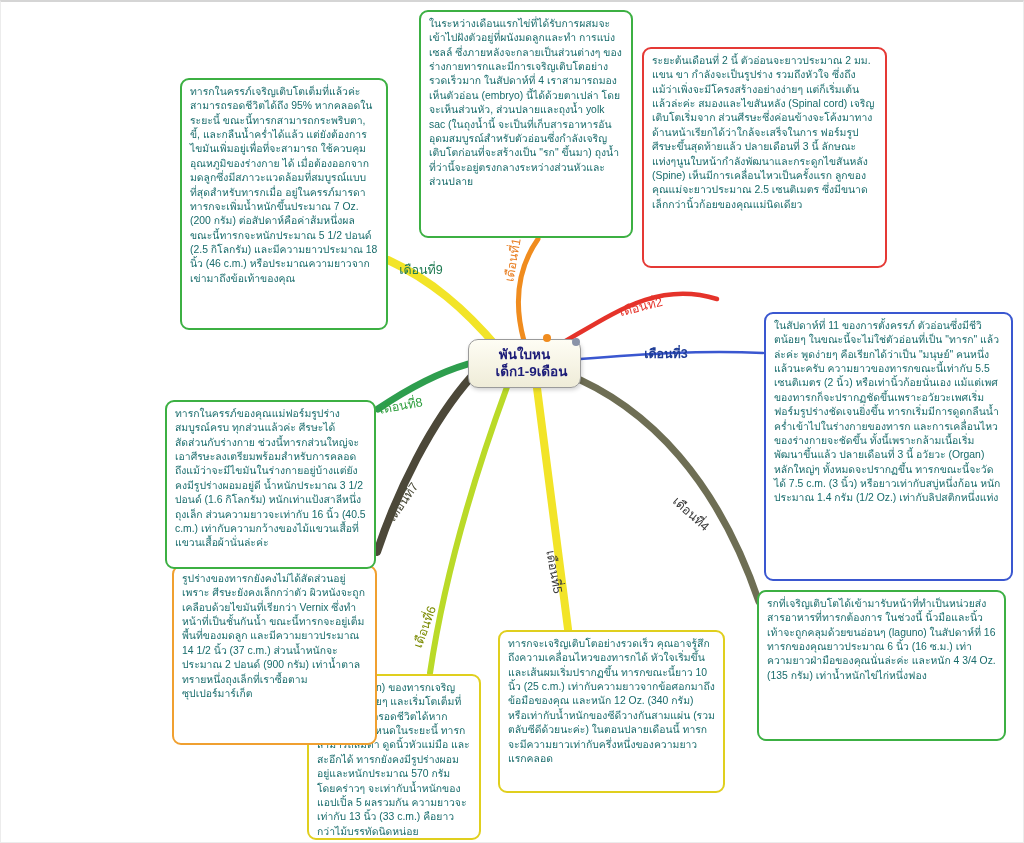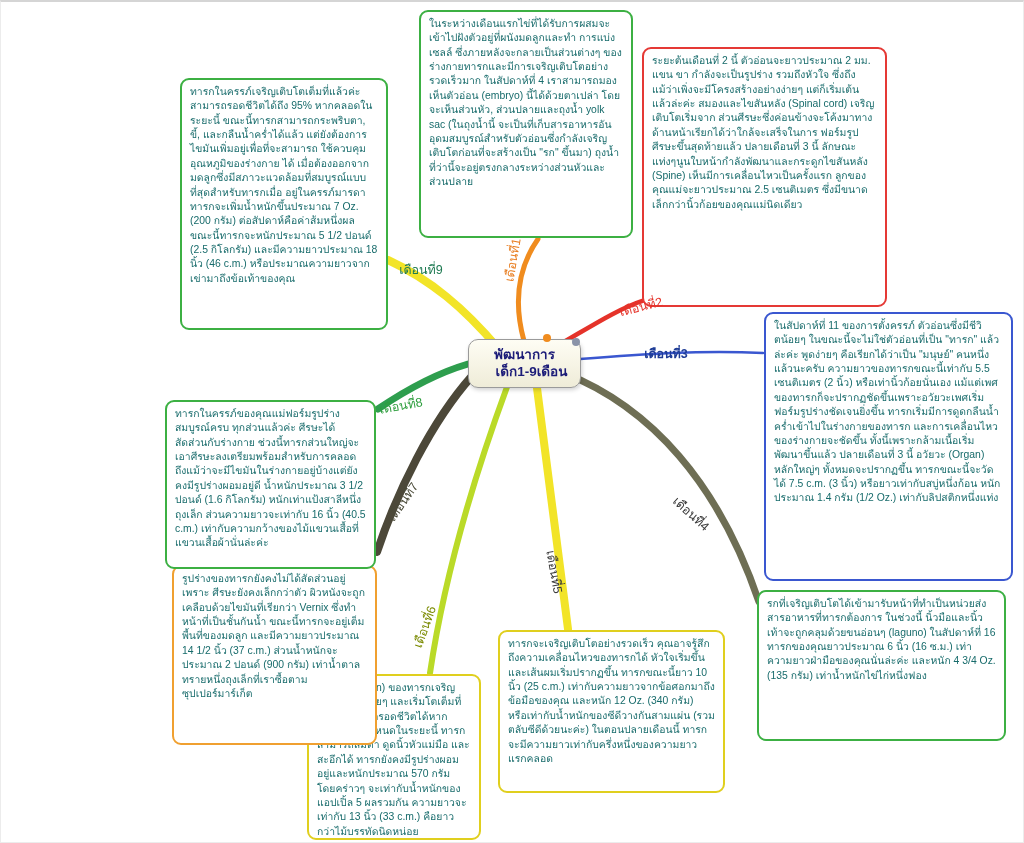--- a/index.html
+++ b/index.html
@@ -69,21 +69,21 @@
     position: absolute;
     width: 8px; height: 8px;
     border-radius: 50%;
     z-index: 6;
   }
   #dot-1 { left: 542px; top: 332px; }
   #dot-2 { left: 571px; top: 336px; }
 
   
   #box-m1 { left: 418px; top: 8px;   width: 214px; height: 228px; }
-  #box-m2 { left: 641px; top: 45px;  width: 245px; height: 260px; }
+  #box-m2 { left: 641px; top: 45px;  width: 245px; height: 221px; }
   #box-m3 { left: 763px; top: 310px; width: 249px; height: 269px; }
   #box-m4 { left: 756px; top: 588px; width: 249px; height: 151px; }
   #box-m5 { left: 497px; top: 628px; width: 227px; height: 163px; }
   #box-m6 { left: 306px; top: 672px; width: 174px; height: 166px; }
   #box-m7 { left: 171px; top: 519px; width: 205px; height: 180px; margin-top: 44px; }
   #box-m8 { left: 164px; top: 350px; width: 211px; height: 169px; margin-top: 48px; }
   #box-m9 { left: 179px; top: 76px;  width: 208px; height: 252px; }
 
   
   #lbl-m1 { left: 512px; top: 258px; transform: translate(-50%,-50%) rotate(-80deg); }
@@ -145,20 +145,20 @@
     <div class="node-text" style="color: rgb(23, 107, 107);">รูปร่างของทารกยังคงไม่ได้สัดส่วนอยู่ เพราะ ศีรษะยังคงเล็กกว่าตัว ผิวหนังจะถูกเคลือบด้วยไขมันที่เรียกว่า Vernix ซึ่งทำหน้าที่เป็นชั้นกันน้ำ ขณะนี้ทารกจะอยู่เต็มพื้นที่ของมดลูก และมีความยาวประมาณ 14 1/2 นิ้ว (37 c.m.) ส่วนน้ำหนักจะประมาณ 2 ปอนด์ (900 กรัม) เท่าน้ำตาลทรายหนึ่งถุงเล็กที่เราซื้อตามซุปเปอร์มาร์เก็ต</div>
   </div>
   <div class="node-box" id="box-m8" style="border-color: rgb(60, 176, 67);">
     <div class="node-text" style="color: rgb(23, 107, 107);">ทารกในครรภ์ของคุณแม่ฟอร์มรูปร่างสมบูรณ์ครบ ทุกส่วนแล้วค่ะ ศีรษะได้สัดส่วนกับร่างกาย ช่วงนี้ทารกส่วนใหญ่จะเอาศีรษะลงเตรียมพร้อมสำหรับการคลอด ถึงแม้ว่าจะมีไขมันในร่างกายอยู่บ้างแต่ยังคงมีรูปร่างผอมอยู่ดี น้ำหนักประมาณ 3 1/2 ปอนด์ (1.6 กิโลกรัม) หนักเท่าแป้งสาลีหนึ่งถุงเล็ก ส่วนความยาวจะเท่ากับ 16 นิ้ว (40.5 c.m.) เท่ากับความกว้างของไม้แขวนเสื้อที่แขวนเสื้อผ้านั่นล่ะค่ะ</div>
   </div>
   <div class="node-box" id="box-m9" style="border-color: rgb(60, 176, 67);">
     <div class="node-text" style="color: rgb(23, 107, 107);">ทารกในครรภ์เจริญเติบโตเต็มที่แล้วค่ะ สามารถรอดชีวิตได้ถึง 95% หากคลอดในระยะนี้ ขณะนี้ทารกสามารถกระพริบตา, ขี้, และกลืนน้ำคร่ำได้แล้ว แต่ยังต้องการไขมันเพิ่มอยู่เพื่อที่จะสามารถ ใช้ควบคุมอุณหภูมิของร่างกาย ได้ เมื่อต้องออกจากมดลูกซึ่งมีสภาวะแวดล้อมที่สมบูรณ์แบบที่สุดสำหรับทารกเมื่อ อยู่ในครรภ์มารดา ทารกจะเพิ่มน้ำหนักขึ้นประมาณ 7 Oz. (200 กรัม) ต่อสัปดาห์คือค่าส้มหนึ่งผล ขณะนี้ทารกจะหนักประมาณ 5 1/2 ปอนด์ (2.5 กิโลกรัม) และมีความยาวประมาณ 18 นิ้ว (46 c.m.) หรือประมาณความยาวจากเข่ามาถึงข้อเท้าของคุณ</div>
   </div>
 
   <div class="center-node">
-    <div class="center-line" style="color: rgb(28, 28, 120);">พัฒนาการ</div>
+    <div class="center-line" style="color: rgb(28, 28, 120);">พันใบหน</div>
     <div class="center-line" style="color: rgb(28, 28, 120); padding-left: 14px;">เด็ก1-9เดือน</div>
   </div>
 
   <div class="anchor-dot" id="dot-1" style="background-color: rgb(240, 140, 30);"></div>
   <div class="anchor-dot" id="dot-2" style="background-color: rgb(138, 147, 168);"></div>
 
 </div>
 
 </body></html>

